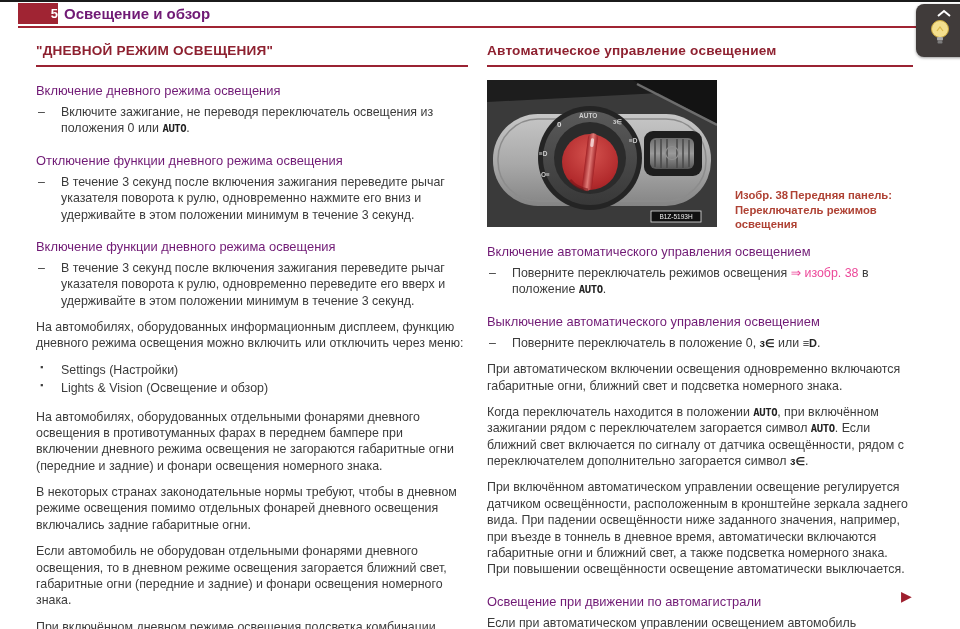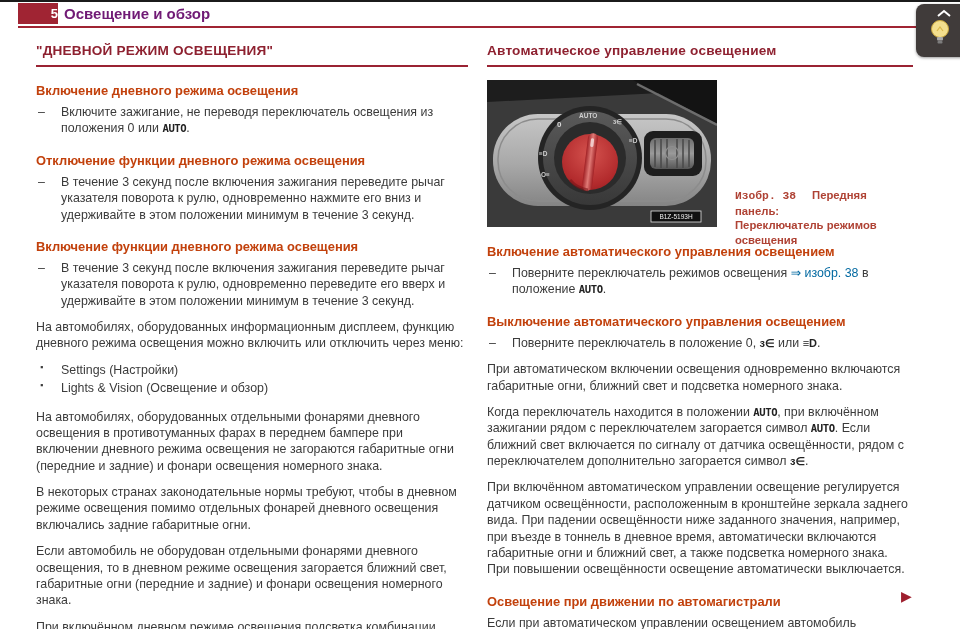--- a/index.html
+++ b/index.html
@@ -10,35 +10,35 @@
     color:#fff; font-weight:bold; font-size:13px; display:flex; align-items:center; justify-content:center;padding-left:40px; }
   .pagetitle { position:absolute; left:64px; top:5px; font-size:15px; font-weight:bold; color:#701a75; }
   .header-rule { position:absolute; left:18px; top:26px; width:924px; height:2px; background:#A02433; }
 
   .col { position:absolute; top:42px; font-size:12.4px; line-height:1.32; }
   .col-left  { left:36px;  width:432px; }
   .col-right { left:487px; width:426px; }
 
   .h-red { font-size:13.6px; font-weight:bold; color:#8E2130; padding-bottom:5px;
     border-bottom:2px solid #9A2333; letter-spacing:.2px; }
-  .subhead { font-size:12.9px; font-weight:bold; color:#c2410c; margin:15px 0 5px; }
+  .subhead { font-size:12.9px; font-weight:normal; color:#701a75; margin:15px 0 5px; }
   p.para { margin:10px 0; }
   .li { position:relative; padding-left:25px; margin:4px 0 10px; }
   .li .marker { position:absolute; left:2px; top:0; color:#3b3b3b; }
   .bullet-li { position:relative; padding-left:25px; margin:2px 0; }
   .bullet-li .marker { position:absolute; left:4px; top:0px; font-size:9px; }
   .auto-badge { font-family:"DejaVu Sans Mono", monospace; font-weight:bold; font-size:10.6px; letter-spacing:-.4px; color:#222; }
   .sym { font-weight:bold; font-size:11px; color:#222; }
-  .xref { color:#0369a1; }
+  .xref { color:#ec4899; }
 
   .fig { width:230px; height:147px; margin-top:13px; position:relative; background:#3a3a3a; }
   .fig svg { display:block; }
   .fig-caption { position:absolute; left:248px; top:146px; width:178px; color:#AF4234;
     font-size:11.3px; font-weight:bold; line-height:14.5px; }
-  .fig-caption .ref { margin-right:16px;font-family:Liberation Mono, monospace; }
+  .fig-caption .ref { margin-right:2px; }
   .mk  { fill:#d8d8d8; font-size:8px; font-weight:bold; font-family:"Liberation Sans",sans-serif; }
   .mk-s{ fill:#cfcfcf; font-size:6.5px; font-weight:bold; font-family:"Liberation Sans",sans-serif; }
   .code{ fill:#f0f0f0; font-size:6.5px; font-family:"Liberation Sans",sans-serif; }
 
   .next-arrow { position:absolute; left:901px; top:588px; color:#9E1F2E; font-size:14px; }
 
   .bulb-widget { position:absolute; left:916px; top:4px; width:58px; height:53px; background:#403B3A;
     border-radius:8px; z-index:9; display:flex; flex-direction:column; align-items:flex-start;
     padding:5px 0 0 12px; box-shadow:0 1px 3px rgba(0,0,0,.4); }
   .bulb-widget .chev { margin-left:8px; }

